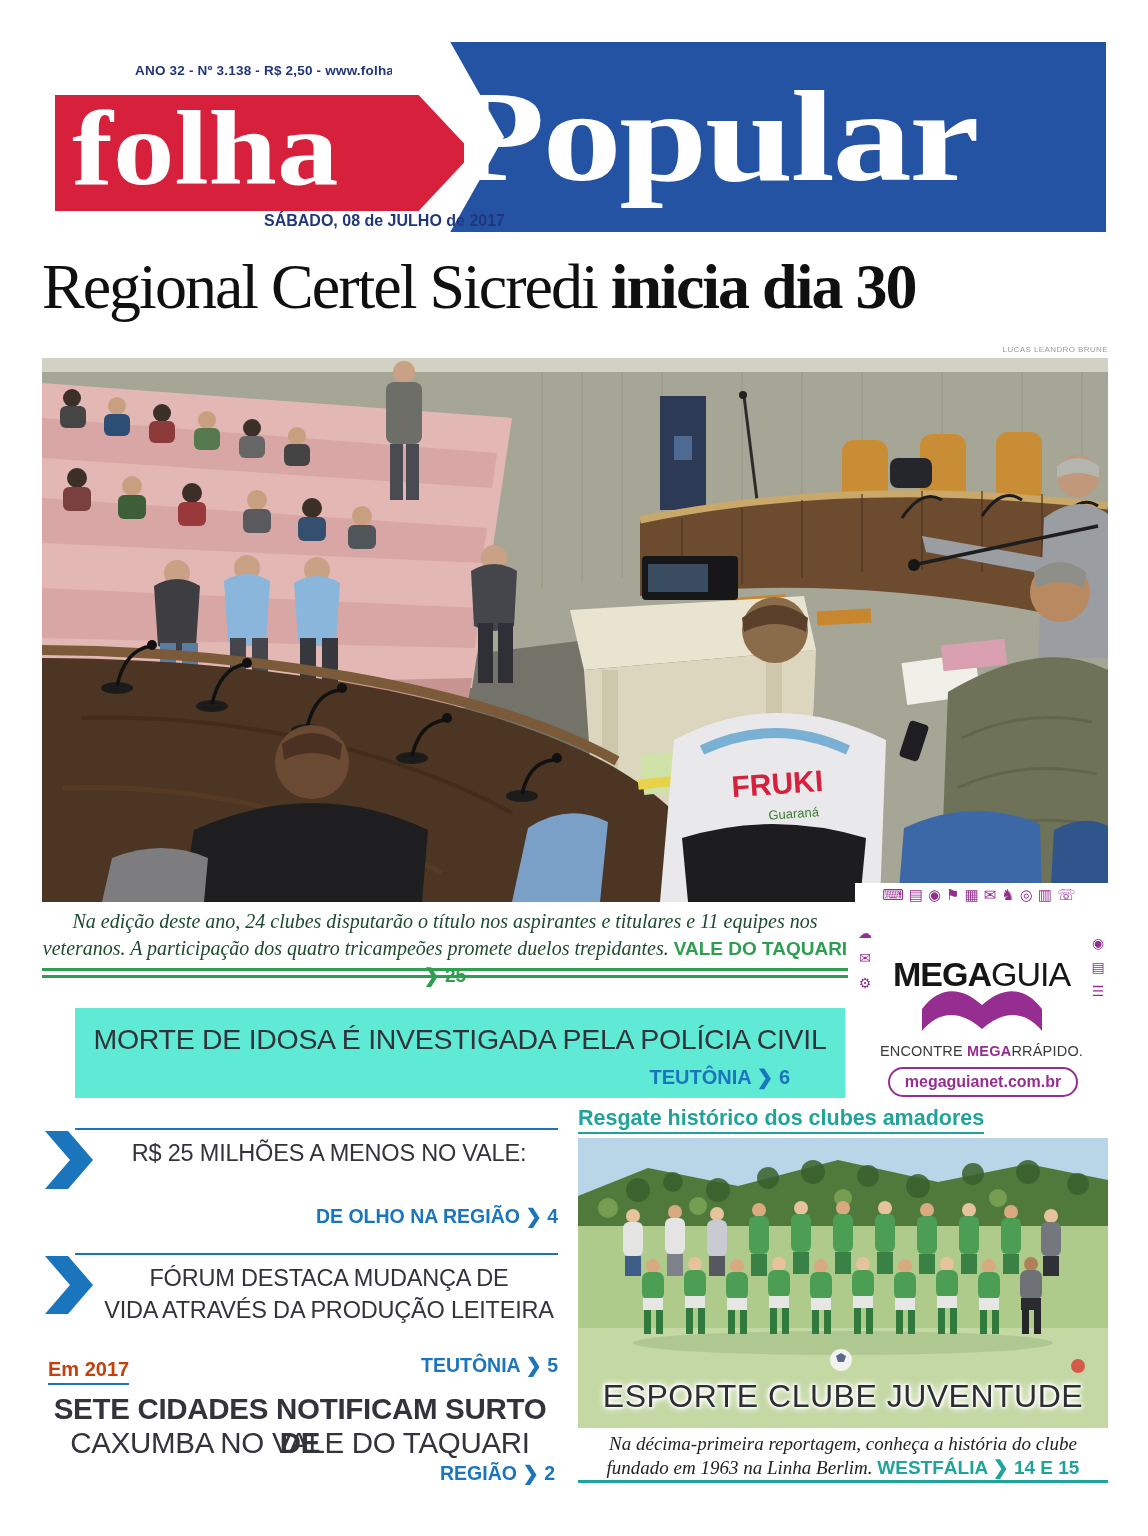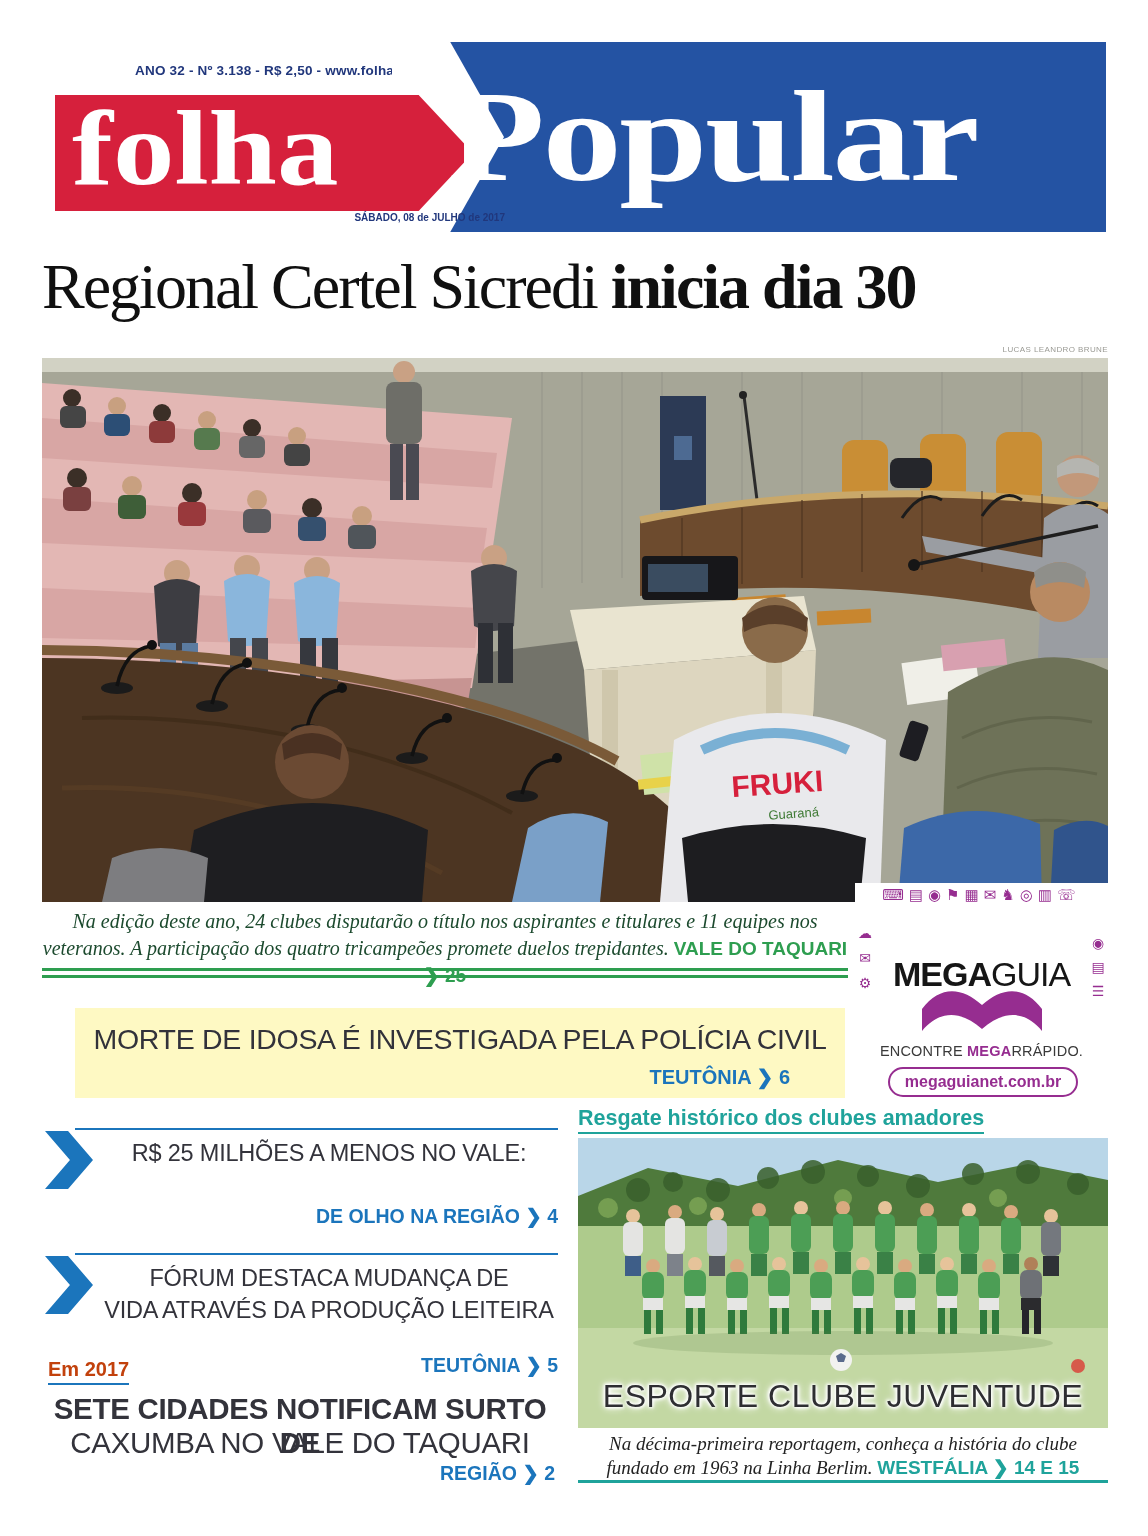--- a/index.html
+++ b/index.html
@@ -13,21 +13,21 @@
   .white-chev{left:392px;top:42px;width:112px;height:190px;background:#ffffff;
       clip-path:polygon(0 0,52% 0,100% 50%,52% 100%,0 100%);}
   .red-box{left:55px;top:95px;width:418px;height:116px;background:#d6203c;
       clip-path:polygon(0 0,87% 0,100% 50%,87% 100%,0 100%);}
   .logo-folha{left:72px;top:95px;height:116px;line-height:108px;color:#fff;
       font-family:"Liberation Serif",serif;font-weight:bold;font-size:106px;
       transform:scaleX(1.16);transform-origin:left center;}
   .logo-popular{left:448px;top:42px;width:660px;height:190px;line-height:188px;color:#fff;
       font-family:"Liberation Serif",serif;font-weight:bold;font-size:130px;
       transform:scaleX(1.22);transform-origin:left center;letter-spacing:-2px;}
-  .date-line{left:145px;top:212px;width:360px;text-align:right;font-size:10px;font-weight:bold;color:#21377c;}
+  .date-line{left:145px;top:212px;width:360px;text-align:right;font-size:16px;font-weight:bold;color:#21377c;}
 
   
   .headline{left:42px;top:250px;width:1066px;white-space:nowrap;color:#101010;
       font-family:"Liberation Serif",serif;font-size:64px;letter-spacing:-2px;}
   .headline b{font-weight:bold;}
   .photo-credit{left:42px;top:345px;width:1066px;text-align:right;font-size:8px;color:#9a9a94;letter-spacing:.4px;}
   .main-photo{left:42px;top:358px;width:1066px;height:544px;background:#a8a89a;overflow:hidden;}
   .lead-caption{left:42px;top:908px;width:806px;text-align:center;
       font-family:"Liberation Serif",serif;font-style:italic;font-size:20px;line-height:27px;color:#1c4a2e;}
   .lead-caption .ref{font-family:"Liberation Sans",sans-serif;font-style:normal;font-weight:bold;
@@ -42,21 +42,21 @@
   .ad-icons-right{right:2px;top:52px;font-size:14px;color:#962d90;writing-mode:vertical-rl;letter-spacing:8px;}
   .ad-brand{left:0;top:72px;width:253px;text-align:center;color:#161616;font-size:34px;letter-spacing:-1px;}
   .ad-brand .mega{font-weight:bold;}
   .ad-book{left:63px;top:108px;}
   .ad-tagline{left:0;top:160px;width:253px;text-align:center;font-size:14.5px;color:#3a3a3a;letter-spacing:.2px;}
   .ad-tagline .mega{color:#962d90;font-weight:bold;}
   .ad-pill{left:33px;top:184px;width:186px;height:26px;line-height:26px;border:2px solid #962d90;border-radius:15px;
       text-align:center;font-size:16px;font-weight:bold;color:#962d90;}
 
   
-  .police{left:75px;top:1008px;width:770px;height:90px;background:#fef9c3;}
+  .police{left:75px;top:1008px;width:770px;height:90px;background:#5eead4;}
   .police-h{left:0;top:15px;width:770px;text-align:center;font-size:28.5px;color:#32323a;letter-spacing:-.3px;}
   .police-ref{left:0;top:57px;width:715px;text-align:right;font-size:20px;font-weight:bold;color:#1b75bc;}
 
   
   .t-rule{left:75px;width:483px;height:2px;background:#1b75bc;}
   .t-chev{left:45px;width:48px;height:58px;background:#1b75bc;
       clip-path:polygon(0 0,48% 0,100% 50%,48% 100%,0 100%,52% 50%);}
   .t-line{left:100px;width:458px;text-align:center;font-size:23.5px;color:#33333b;letter-spacing:-.2px;}
   .t-ref{left:100px;width:458px;text-align:right;font-size:19.5px;font-weight:bold;color:#1b75bc;}
 

